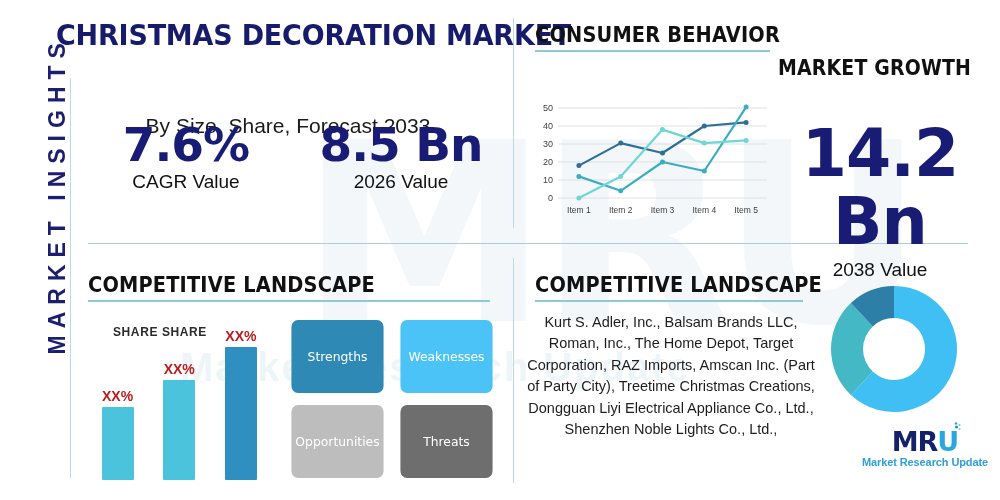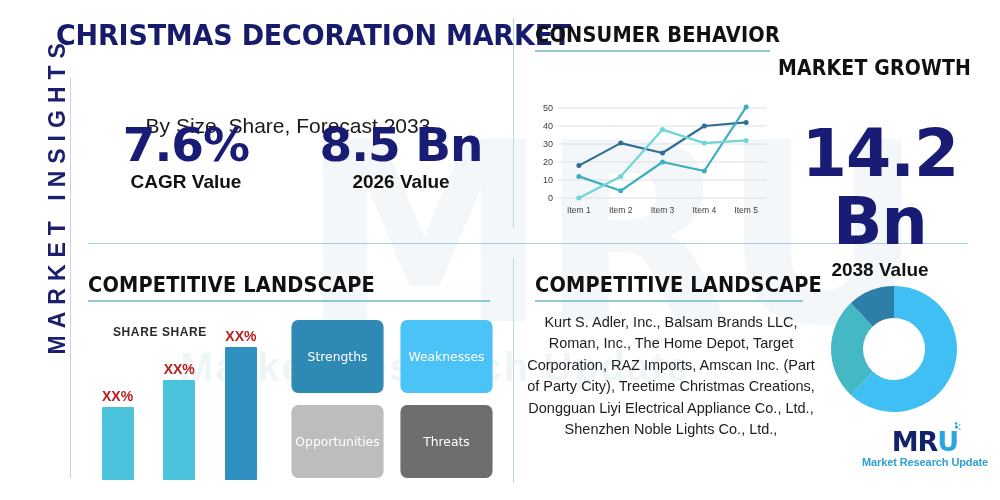--- a/index.html
+++ b/index.html
@@ -139,21 +139,21 @@
   .stat-value {
     font-family: "DejaVu Sans", sans-serif;
     font-size: 47px;
     font-weight: 700;
     color: #181c74;
     line-height: 1.05;
     letter-spacing: -1px;
   }
   .stat-label {
     font-size: 19px;
-    font-weight: 700;
+    font-weight: 400;
     color: #111111;
     margin-top: 2px;
   }
   #stat-cagr  { left: 96px;  top: 120px; width: 180px; }
   #stat-2026  { left: 306px; top: 120px; width: 190px; }
 
   #stat-2033 {
     left: 770px;
     top: 120px;
     width: 220px;

